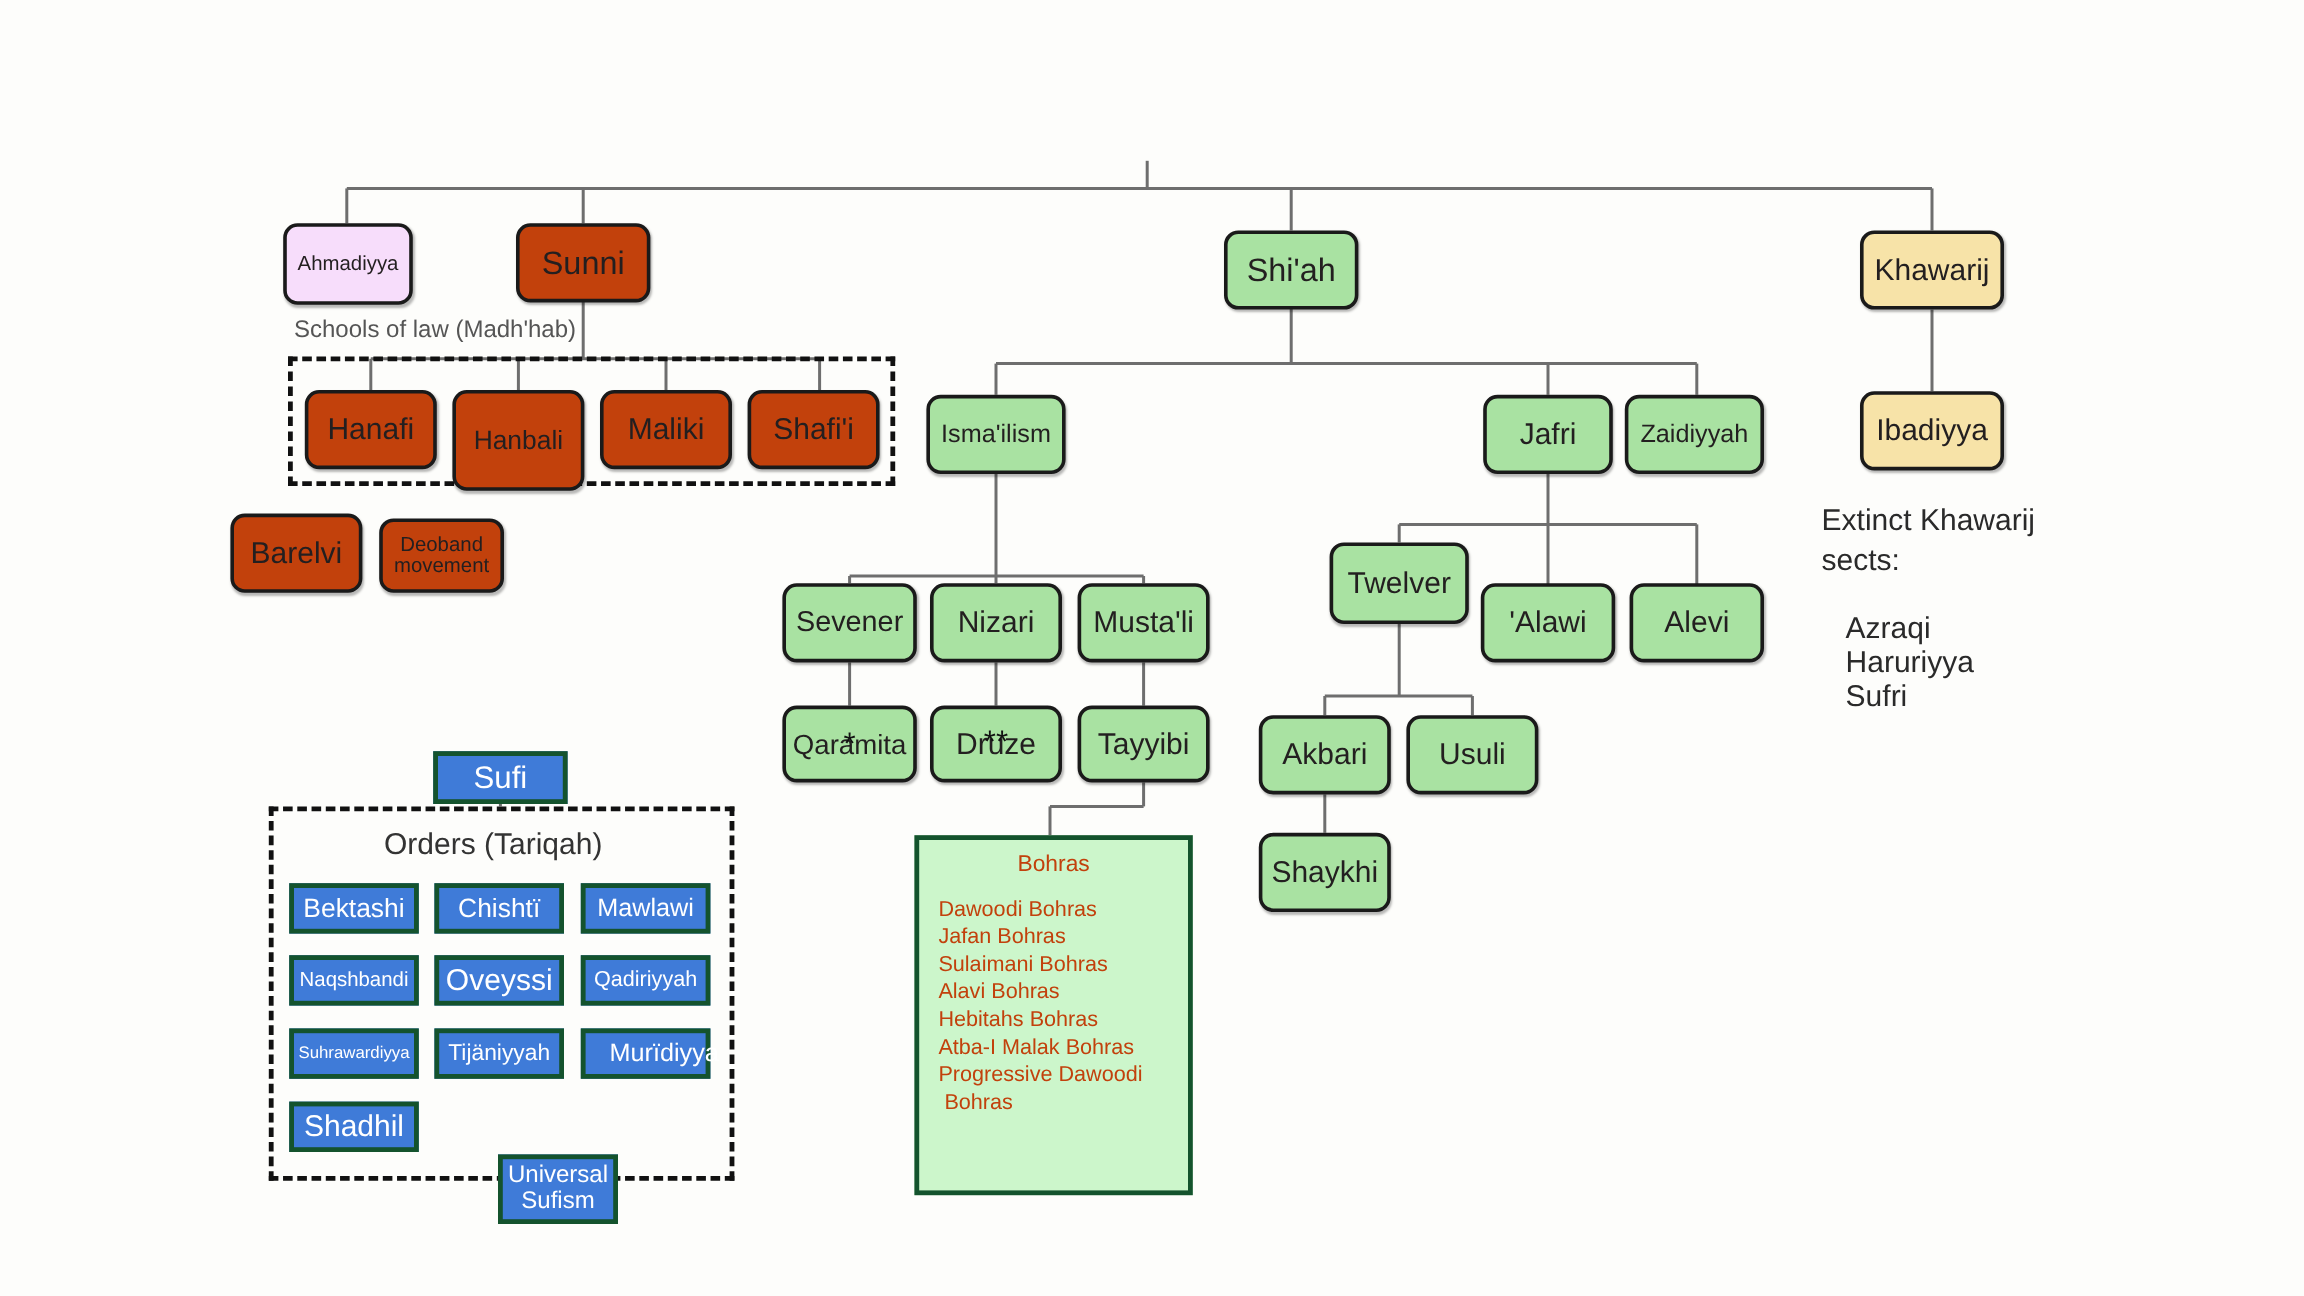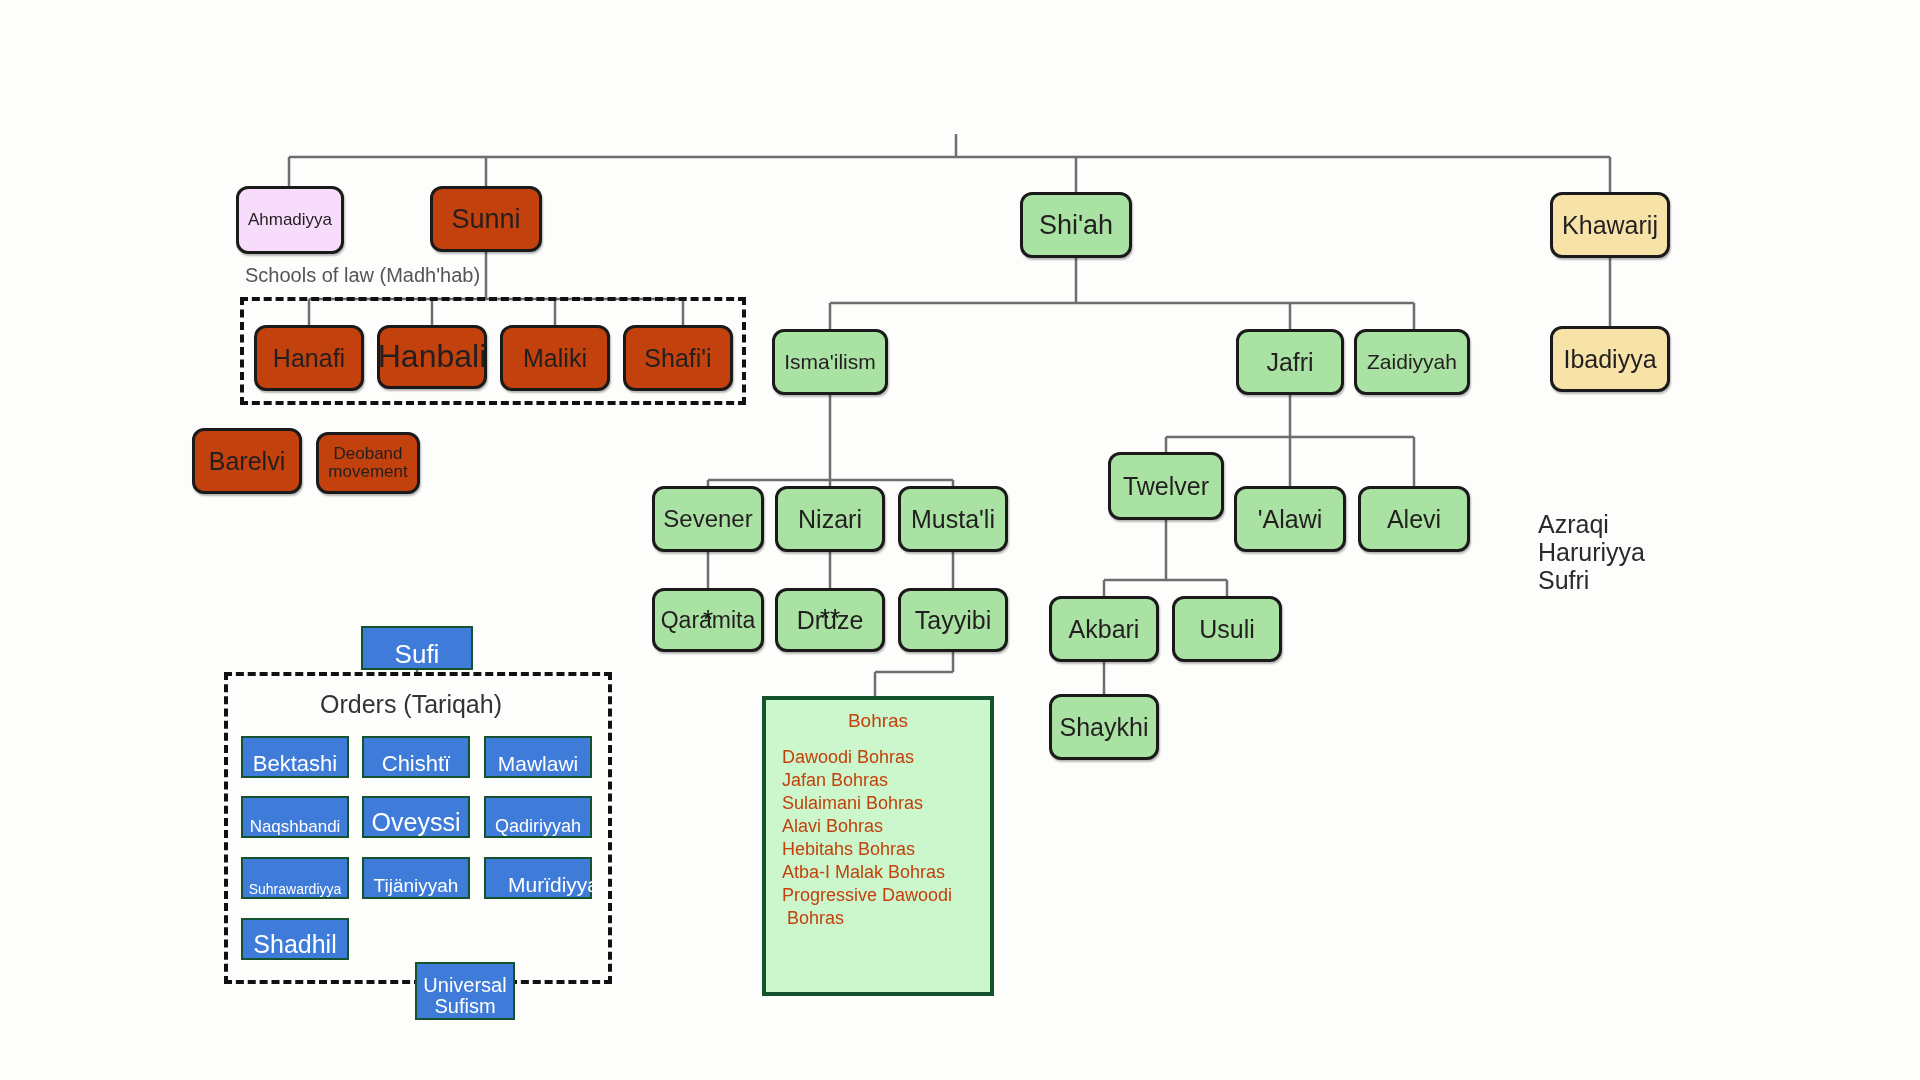--- a/index.html
+++ b/index.html
@@ -29,22 +29,22 @@
   .c-pink{background:#f7ddfb;}
   .c-salmon{background:#c2410c;}
   .c-green{background:#a9e2a2;}
   .c-tan{background:#f7e3a8;}
 
   .plainlabel{position:absolute;color:#555;z-index:6;white-space:pre;}
   .dashbox{position:absolute;border:4px dashed #111;box-sizing:border-box;z-index:1;background:transparent;}
 
   .sufibox{
     position:absolute;box-sizing:border-box;
-    background:#3f7bd8;border:2px solid #14532d;
-    color:#ffffff;display:flex;align-items:flex-end;justify-content:center;
+    background:#3f7bd8;border:4px solid #14532d;
+    color:#ffffff;display:flex;align-items:center;justify-content:center;
     text-align:center;line-height:1.08;z-index:5;
   }
   .bohras{
     position:absolute;box-sizing:border-box;
     background:#ccf6cb;border:4px solid #14532d;
     z-index:4;color:#c2410c;
   }
   .bohras .btitle{text-align:center;font-size:19px;margin-top:10px;}
   .bohras ul{list-style:none;margin:0;padding:14px 0 0 16px;}
   .bohras li{font-size:18px;line-height:1.28;white-space:pre;}
@@ -136,21 +136,21 @@
     <span>Khawarij</span>
   </div>
 
   <div class="plainlabel" style="left:245px;top:264px;font-size:20px;">Schools of law (Madh'hab)</div>
 
   <div class="dashbox" style="left:240px;top:297px;width:506px;height:108px;"></div>
 
   <div class="node c-salmon" style="left:254px;top:325px;width:110px;height:66px;font-size:25px;">
     <span>Hanafi</span>
   </div>
-  <div class="node c-salmon" style="left:377px;top:325px;width:110px;height:64px;font-size:32px;">
+  <div class="node c-salmon" style="left:377px;top:325px;width:110px;height:84px;font-size:22px;">
     <span>Hanbali</span>
   </div>
   <div class="node c-salmon" style="left:500px;top:325px;width:110px;height:66px;font-size:25px;">
     <span>Maliki</span>
   </div>
   <div class="node c-salmon" style="left:623px;top:325px;width:110px;height:66px;font-size:25px;">
     <span>Shafi'i</span>
   </div>
 
   <div class="node c-salmon" style="left:192px;top:428px;width:110px;height:66px;font-size:25px;">
@@ -213,20 +213,22 @@
     <span>Usuli</span>
   </div>
   <div class="node c-green" style="left:1049px;top:694px;width:110px;height:66px;font-size:25px;">
     <span>Shaykhi</span>
   </div>
 
   <div class="node c-tan" style="left:1550px;top:326px;width:120px;height:66px;font-size:25px;">
     <span>Ibadiyya</span>
   </div>
 
+  <div class="extinct" style="left:1518px;top:418px;font-size:25px;">Extinct Khawarij
+sects:</div>
 
   <div class="extinct" style="left:1538px;top:508px;font-size:25px;">Azraqi</div>
   <div class="extinct" style="left:1538px;top:536px;font-size:25px;">Haruriyya</div>
   <div class="extinct" style="left:1538px;top:564px;font-size:25px;">Sufri</div>
 
   <div class="sufibox" style="left:361px;top:626px;width:112px;height:44px;font-size:26px;">
     <span>Sufi</span>
   </div>
 
   <div class="dashbox" style="left:224px;top:672px;width:388px;height:312px;"></div>

